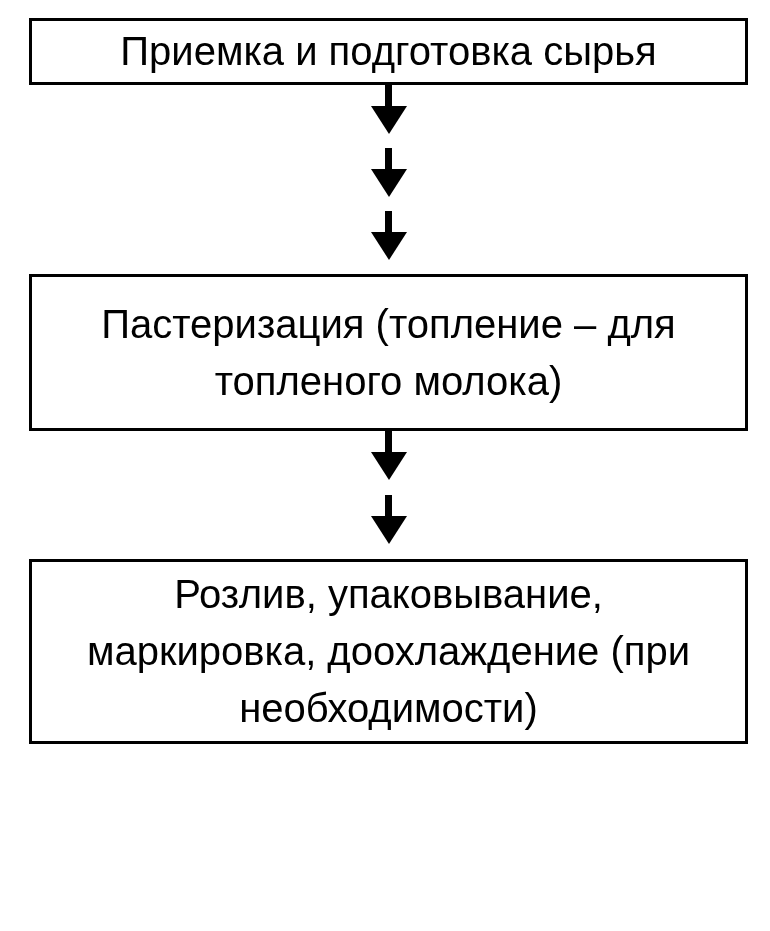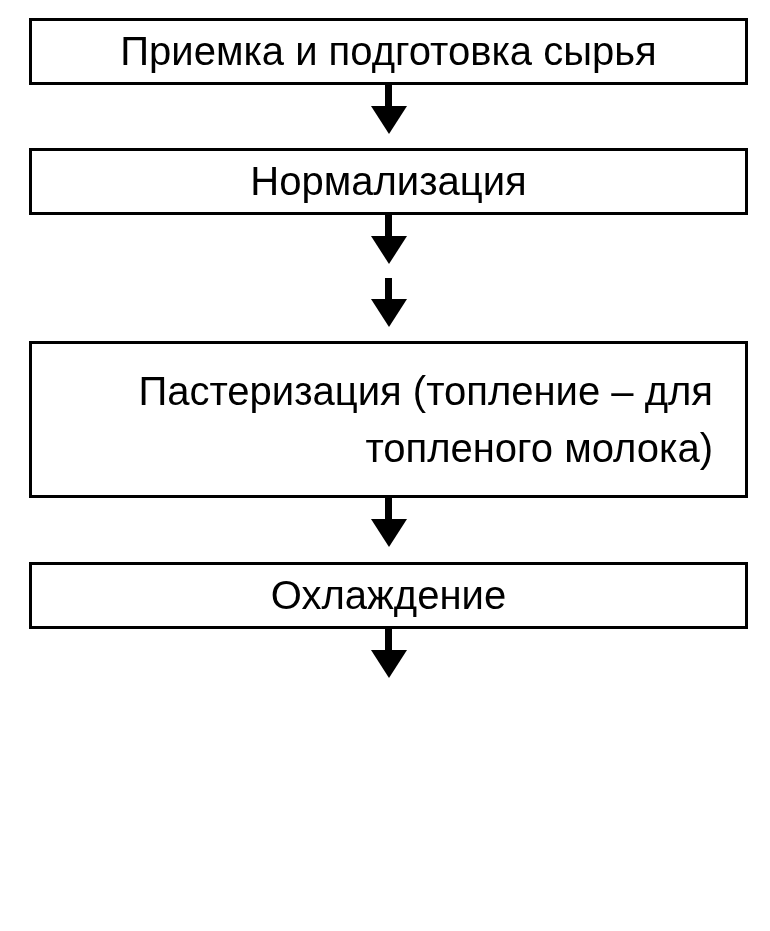--- a/index.html
+++ b/index.html
@@ -27,21 +27,21 @@
   }
   .box {
     box-sizing: border-box;
     width: 719px;
     border: 3px solid #000000;
     background: #ffffff;
     color: #000000;
     display: flex;
     align-items: center;
     justify-content: center;
-    text-align: right;
+    text-align: center;
     font-size: 40px;
     line-height: 57px;
     padding: 0 32px;
   }
   .h-one   { height: 67px; }
   .h-two   { height: 157px; }
   .h-three { height: 185px; }
   .arrow {
     display: flex;
     flex-direction: column;
@@ -71,23 +71,20 @@
 
     <div class="box h-one">
       <span>Приемка и подготовка сырья</span>
     </div>
 
     <div class="arrow arrow-gap-a">
       <div class="arrow-stem"></div>
       <div class="arrow-head"></div>
     </div>
 
-    <div class="box h-one">
-      <span>Нормализация</span>
-    </div>
 
     <div class="arrow arrow-gap-a">
       <div class="arrow-stem"></div>
       <div class="arrow-head"></div>
     </div>
 
 
     <div class="arrow arrow-gap-a">
       <div class="arrow-stem"></div>
       <div class="arrow-head"></div>
@@ -95,24 +92,24 @@
 
     <div class="box h-two">
       <span>Пастеризация (топление – для топленого молока)</span>
     </div>
 
     <div class="arrow arrow-gap-b">
       <div class="arrow-stem"></div>
       <div class="arrow-head"></div>
     </div>
 
-    <div class="box h-one">
-      <span>Охлаждение</span>
-    </div>
 
     <div class="arrow arrow-gap-b">
       <div class="arrow-stem"></div>
       <div class="arrow-head"></div>
     </div>
 
+    <div class="box h-three">
+      <span>Розлив, упаковывание, маркировка, доохлаждение (при необходимости)</span>
+    </div>
 
   </div>
 </div>
 
 </body></html>

